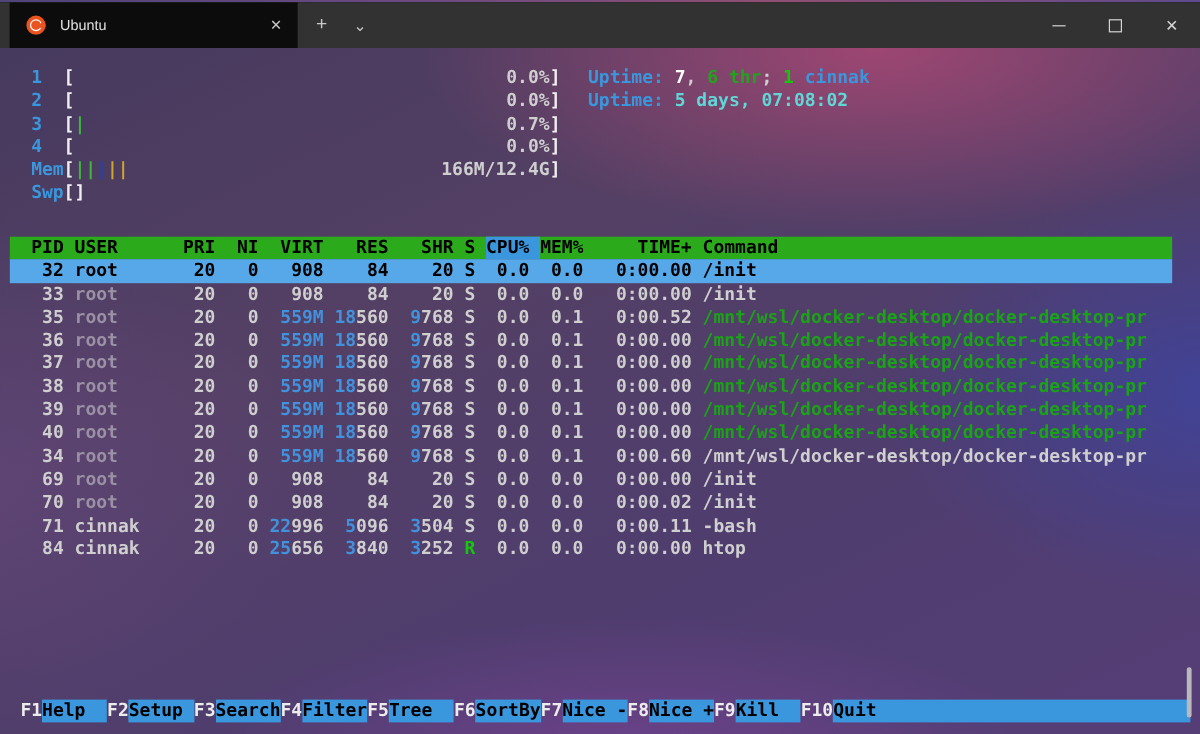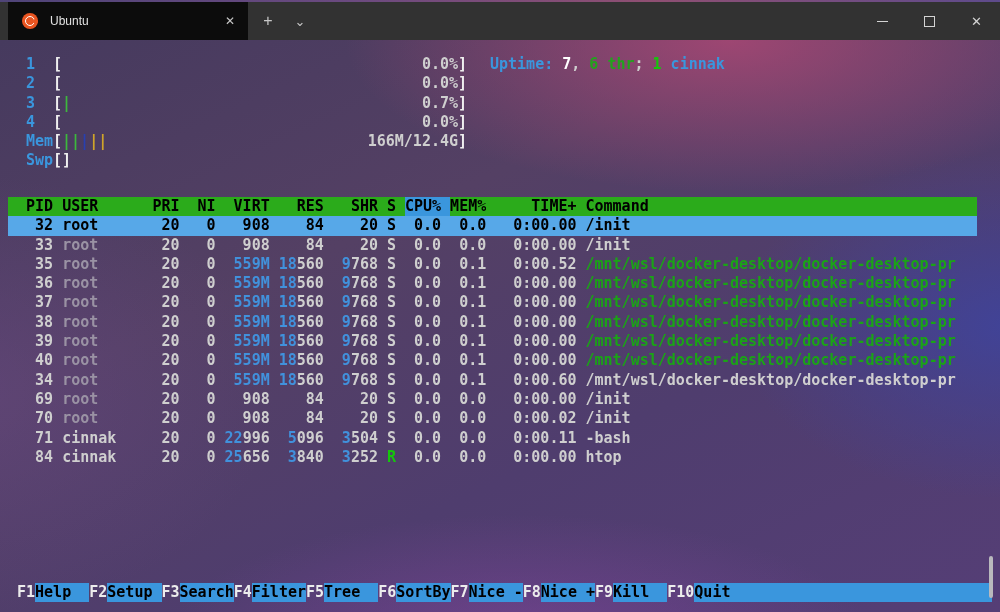--- a/index.html
+++ b/index.html
@@ -128,20 +128,21 @@
     <div id="meters">
         <div class="meter-line line"><span class="m-label">1</span><span class="bracket">[</span><span class="m-inner"><span class="m-value">0.0%</span><span class="m-bars"></span></span><span class="bracket">]</span></div>
         <div class="meter-line line"><span class="m-label">2</span><span class="bracket">[</span><span class="m-inner"><span class="m-value">0.0%</span><span class="m-bars"></span></span><span class="bracket">]</span></div>
         <div class="meter-line line"><span class="m-label">3</span><span class="bracket">[</span><span class="m-inner"><span class="m-value">0.7%</span><span class="m-bars"><span class="bar-green">|</span></span></span><span class="bracket">]</span></div>
         <div class="meter-line line"><span class="m-label">4</span><span class="bracket">[</span><span class="m-inner"><span class="m-value">0.0%</span><span class="m-bars"></span></span><span class="bracket">]</span></div>
         <div class="meter-line line"><span class="m-label">Mem</span><span class="bracket">[</span><span class="m-inner"><span class="m-value">166M/12.4G</span><span class="m-bars"><span class="bar-green">|</span><span class="bar-green">|</span><span class="bar-navy">|</span><span class="bar-yellow">|</span><span class="bar-yellow">|</span></span></span><span class="bracket">]</span></div>
         <div class="meter-line line"><span class="m-label">Swp</span><span class="bracket">[</span><span class="bracket">]</span></div>
       </div>
     <div id="summary">
         <div class="line"><span class="sg-label">Uptime: </span><span class="sg-bold">7</span><span class="sg-text">, </span><span class="sg-green">6 thr</span><span class="sg-text">; </span><span class="sg-brightgreen">1</span><span class="sg-label"> cinnak</span></div>
+        <div class="line"><span class="sg-label">Uptime: </span><span class="sg-cyan">5 days, 07:08:02</span></div>
       </div>
     <div id="ptable">
       <div id="phead" class="line"><span class="cell al-r" style="width: 5ch;">PID</span><span class="cell al-l" style="width: 9ch;">USER</span><span class="cell al-r" style="width: 3ch;">PRI</span><span class="cell al-r" style="width: 3ch;">NI</span><span class="cell al-r" style="width: 5ch;">VIRT</span><span class="cell al-r" style="width: 5ch;">RES</span><span class="cell al-r" style="width: 5ch;">SHR</span><span class="cell al-l" style="width: 1ch;">S</span><span class="cell al-r sortcol" style="width: 4ch;">CPU%</span><span class="cell al-r" style="width: 4ch;">MEM%</span><span class="cell al-r" style="width: 9ch;">TIME+</span><span class="cell al-l">Command</span></div>
       <div id="pbody">
           <div class="prow line selected"><span class="cell al-r" style="width: 5ch;"><span class="c-num">32</span></span><span class="cell al-l" style="width: 9ch;"><span class="u-shadow">root</span></span><span class="cell al-r" style="width: 3ch;"><span class="c-num">20</span></span><span class="cell al-r" style="width: 3ch;"><span class="c-num">0</span></span><span class="cell al-r" style="width: 5ch;"><span class="c-num">908</span></span><span class="cell al-r" style="width: 5ch;"><span class="c-num">84</span></span><span class="cell al-r" style="width: 5ch;"><span class="c-num">20</span></span><span class="cell al-l" style="width: 1ch;"><span class="c-num">S</span></span><span class="cell al-r" style="width: 4ch;"><span class="c-num">0.0</span></span><span class="cell al-r" style="width: 4ch;"><span class="c-num">0.0</span></span><span class="cell al-r" style="width: 9ch;"><span class="c-num">0:00.00</span></span><span class="cell al-l"><span class="cmd-normal">/init</span></span></div>
           <div class="prow line"><span class="cell al-r" style="width: 5ch;"><span class="c-num">33</span></span><span class="cell al-l" style="width: 9ch;"><span class="u-shadow">root</span></span><span class="cell al-r" style="width: 3ch;"><span class="c-num">20</span></span><span class="cell al-r" style="width: 3ch;"><span class="c-num">0</span></span><span class="cell al-r" style="width: 5ch;"><span class="c-num">908</span></span><span class="cell al-r" style="width: 5ch;"><span class="c-num">84</span></span><span class="cell al-r" style="width: 5ch;"><span class="c-num">20</span></span><span class="cell al-l" style="width: 1ch;"><span class="c-num">S</span></span><span class="cell al-r" style="width: 4ch;"><span class="c-num">0.0</span></span><span class="cell al-r" style="width: 4ch;"><span class="c-num">0.0</span></span><span class="cell al-r" style="width: 9ch;"><span class="c-num">0:00.00</span></span><span class="cell al-l"><span class="cmd-normal">/init</span></span></div>
           <div class="prow line"><span class="cell al-r" style="width: 5ch;"><span class="c-num">35</span></span><span class="cell al-l" style="width: 9ch;"><span class="u-shadow">root</span></span><span class="cell al-r" style="width: 3ch;"><span class="c-num">20</span></span><span class="cell al-r" style="width: 3ch;"><span class="c-num">0</span></span><span class="cell al-r" style="width: 5ch;"><span class="bluepart">559M</span></span><span class="cell al-r" style="width: 5ch;"><span class="bluepart">18</span><span class="c-num">560</span></span><span class="cell al-r" style="width: 5ch;"><span class="bluepart">9</span><span class="c-num">768</span></span><span class="cell al-l" style="width: 1ch;"><span class="c-num">S</span></span><span class="cell al-r" style="width: 4ch;"><span class="c-num">0.0</span></span><span class="cell al-r" style="width: 4ch;"><span class="c-num">0.1</span></span><span class="cell al-r" style="width: 9ch;"><span class="c-num">0:00.52</span></span><span class="cell al-l"><span class="cmd-thread">/mnt/wsl/docker-desktop/docker-desktop-pr</span></span></div>
           <div class="prow line"><span class="cell al-r" style="width: 5ch;"><span class="c-num">36</span></span><span class="cell al-l" style="width: 9ch;"><span class="u-shadow">root</span></span><span class="cell al-r" style="width: 3ch;"><span class="c-num">20</span></span><span class="cell al-r" style="width: 3ch;"><span class="c-num">0</span></span><span class="cell al-r" style="width: 5ch;"><span class="bluepart">559M</span></span><span class="cell al-r" style="width: 5ch;"><span class="bluepart">18</span><span class="c-num">560</span></span><span class="cell al-r" style="width: 5ch;"><span class="bluepart">9</span><span class="c-num">768</span></span><span class="cell al-l" style="width: 1ch;"><span class="c-num">S</span></span><span class="cell al-r" style="width: 4ch;"><span class="c-num">0.0</span></span><span class="cell al-r" style="width: 4ch;"><span class="c-num">0.1</span></span><span class="cell al-r" style="width: 9ch;"><span class="c-num">0:00.00</span></span><span class="cell al-l"><span class="cmd-thread">/mnt/wsl/docker-desktop/docker-desktop-pr</span></span></div>
           <div class="prow line"><span class="cell al-r" style="width: 5ch;"><span class="c-num">37</span></span><span class="cell al-l" style="width: 9ch;"><span class="u-shadow">root</span></span><span class="cell al-r" style="width: 3ch;"><span class="c-num">20</span></span><span class="cell al-r" style="width: 3ch;"><span class="c-num">0</span></span><span class="cell al-r" style="width: 5ch;"><span class="bluepart">559M</span></span><span class="cell al-r" style="width: 5ch;"><span class="bluepart">18</span><span class="c-num">560</span></span><span class="cell al-r" style="width: 5ch;"><span class="bluepart">9</span><span class="c-num">768</span></span><span class="cell al-l" style="width: 1ch;"><span class="c-num">S</span></span><span class="cell al-r" style="width: 4ch;"><span class="c-num">0.0</span></span><span class="cell al-r" style="width: 4ch;"><span class="c-num">0.1</span></span><span class="cell al-r" style="width: 9ch;"><span class="c-num">0:00.00</span></span><span class="cell al-l"><span class="cmd-thread">/mnt/wsl/docker-desktop/docker-desktop-pr</span></span></div>
           <div class="prow line"><span class="cell al-r" style="width: 5ch;"><span class="c-num">38</span></span><span class="cell al-l" style="width: 9ch;"><span class="u-shadow">root</span></span><span class="cell al-r" style="width: 3ch;"><span class="c-num">20</span></span><span class="cell al-r" style="width: 3ch;"><span class="c-num">0</span></span><span class="cell al-r" style="width: 5ch;"><span class="bluepart">559M</span></span><span class="cell al-r" style="width: 5ch;"><span class="bluepart">18</span><span class="c-num">560</span></span><span class="cell al-r" style="width: 5ch;"><span class="bluepart">9</span><span class="c-num">768</span></span><span class="cell al-l" style="width: 1ch;"><span class="c-num">S</span></span><span class="cell al-r" style="width: 4ch;"><span class="c-num">0.0</span></span><span class="cell al-r" style="width: 4ch;"><span class="c-num">0.1</span></span><span class="cell al-r" style="width: 9ch;"><span class="c-num">0:00.00</span></span><span class="cell al-l"><span class="cmd-thread">/mnt/wsl/docker-desktop/docker-desktop-pr</span></span></div>

